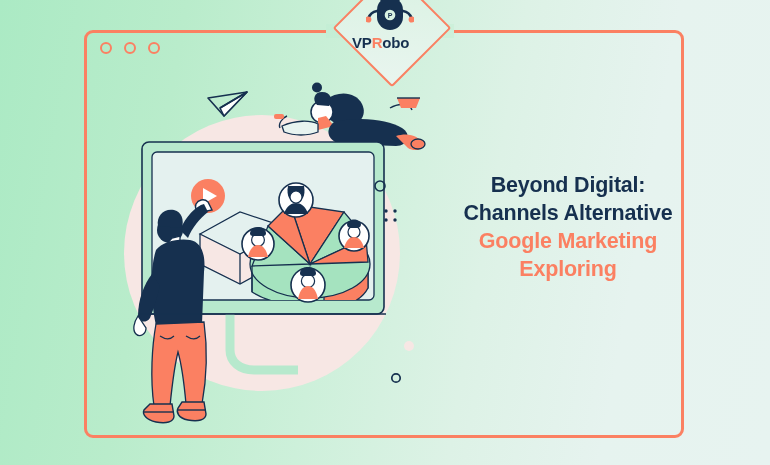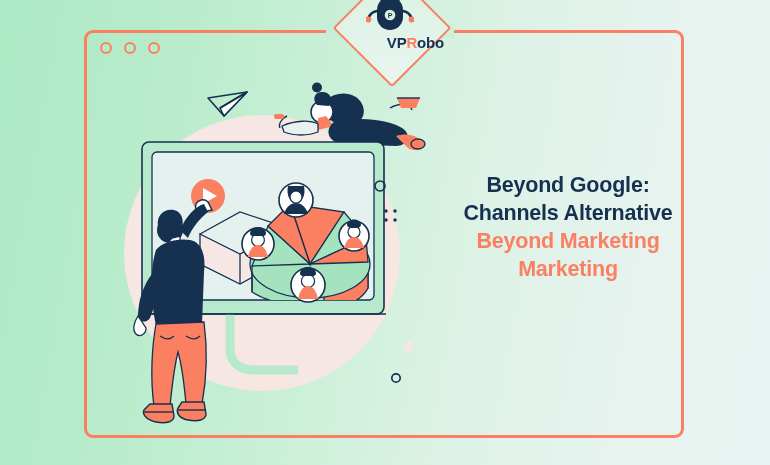--- a/index.html
+++ b/index.html
@@ -31,21 +31,21 @@
 
   
   #logo-wrap{position:absolute;left:336px;top:-14px;width:108px;height:108px;}
   #logo-diamond{
     position:absolute;left:14px;top:0;width:80px;height:80px;
     background:linear-gradient(135deg,#d9f2e2 0%,#e9f5ef 100%);
     border:2.5px solid #fb8062;transform:rotate(45deg);border-radius:3px;
   }
   #logo-robot{position:absolute;left:30px;top:2px;width:48px;height:52px;}
   #logo-text{
-    position:absolute;left:0;top:48px;width:108px;text-align:right;
+    position:absolute;left:16px;top:48px;width:108px;text-align:left;
     font-size:15px;font-weight:700;color:#16304f;letter-spacing:-.2px;
     font-family:"Liberation Sans", sans-serif;
   }
   #logo-text .accent{color:#fb8062;}
 
   
   #illustration{position:absolute;left:112px;top:78px;width:330px;height:348px;}
 
   
   #headline{
@@ -207,19 +207,19 @@
       <circle cx="274" cy="133" r="1.7"></circle>
         <circle cx="283" cy="133" r="1.7"></circle>
       <circle cx="274" cy="142" r="1.7"></circle>
         <circle cx="283" cy="142" r="1.7"></circle>
     </g>
     <circle cx="284" cy="300" r="4.2" fill="none" stroke="#16304f" stroke-width="1.7"></circle>
     <circle cx="297" cy="268" r="5" fill="#f7e7e4"></circle>
   </svg>
 
   <div id="headline">
-    <span class="l1">Beyond Google:</span>
+    <span class="l1">Beyond Digital:</span>
     <span class="l2">Channels Alternative</span>
-    <span class="l3">Beyond Marketing</span>
-    <span class="l4">Marketing</span>
+    <span class="l3">Google Marketing</span>
+    <span class="l4">Exploring</span>
   </div>
 
 </div>
 
 </body></html>

